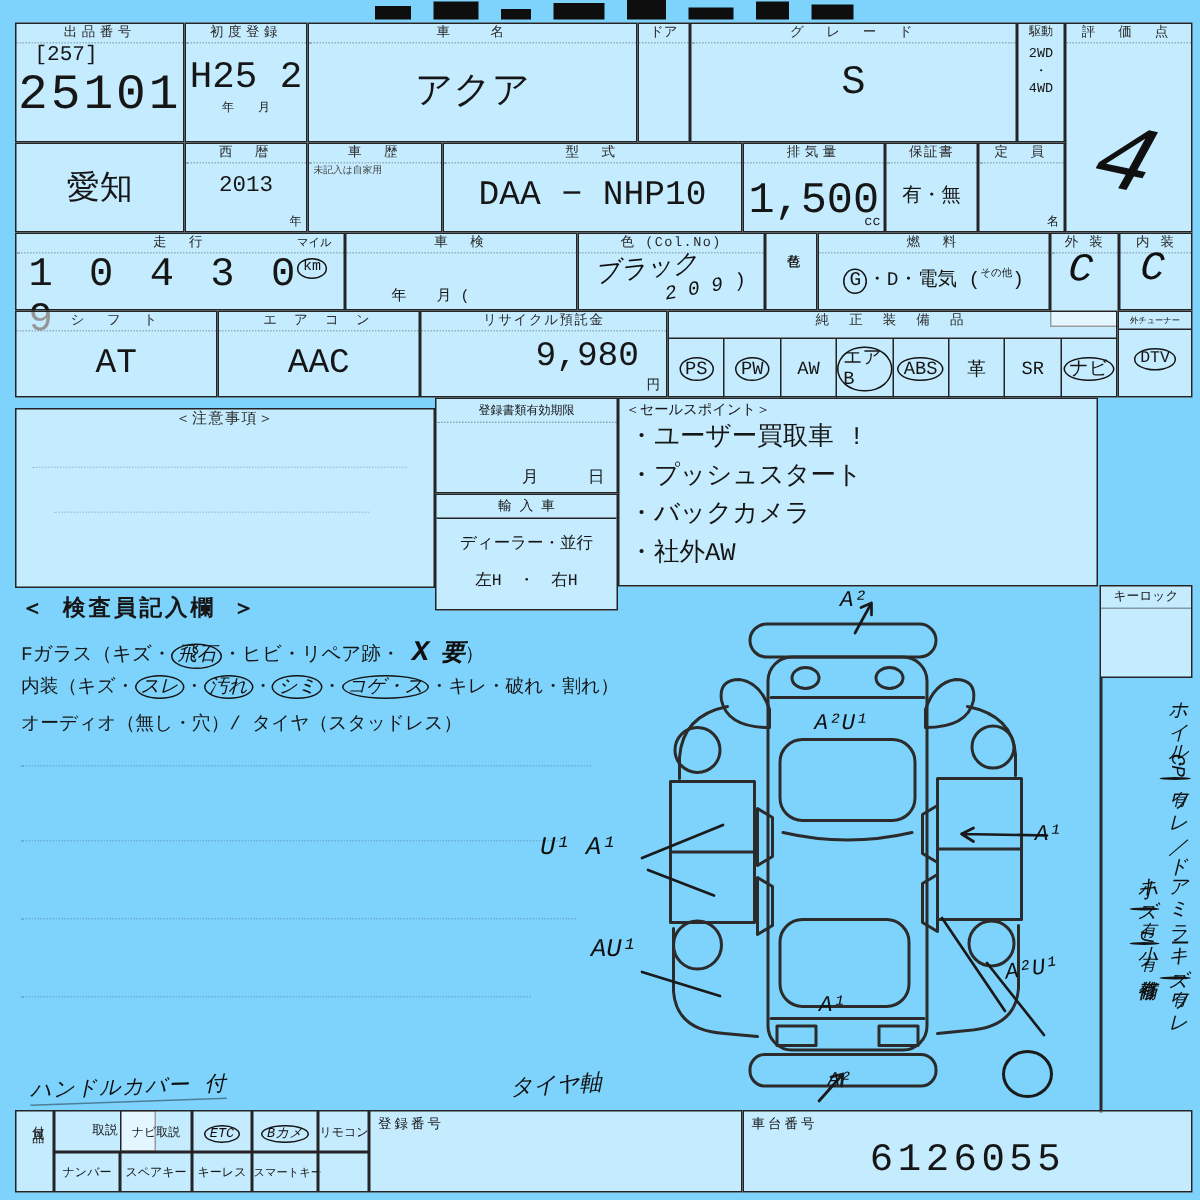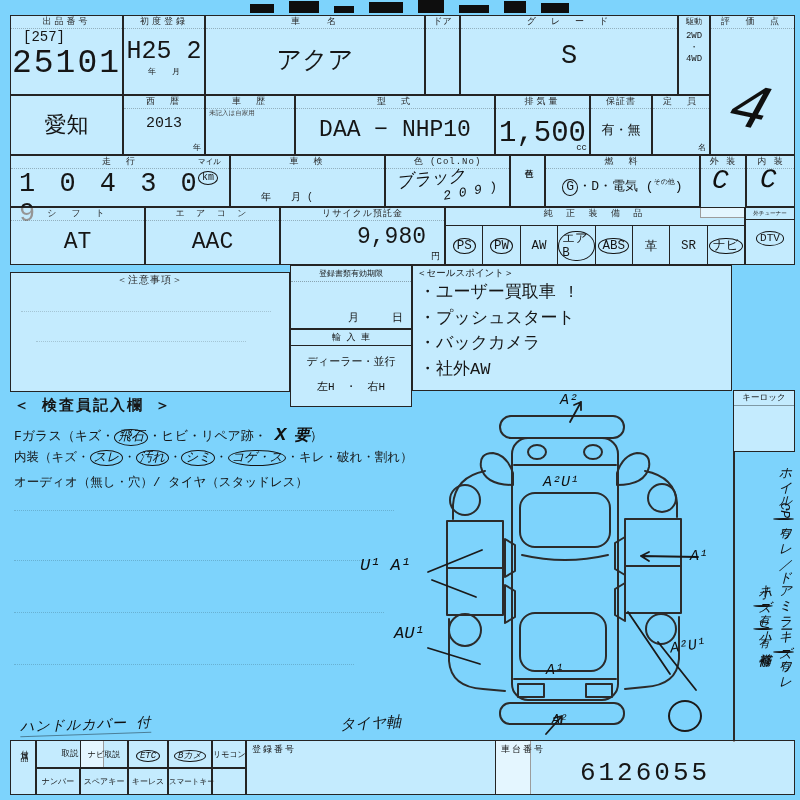--- a/index.html
+++ b/index.html
@@ -322,21 +322,21 @@
       <div class="val" style="font-size:8px;margin-top:7px;">スペアキー</div>
     </div>
   <div class="cell" style="left:128px;top:768px;width:40px;height:27px;">
       <div class="val" style="font-size:8px;margin-top:7px;">キーレス</div>
     </div>
   <div class="cell" style="left:168px;top:768px;width:44px;height:27px;">
       <div class="val" style="font-size:7.5px;margin-top:8px;">スマートキー</div>
     </div>
   <div class="cell" style="left:212px;top:768px;width:34px;height:27px;"></div>
 
-  <div class="cell" style="left:246px;top:740px;width:285px;height:55px;">
+  <div class="cell" style="left:246px;top:740px;width:249px;height:55px;">
     <div style="font-size:9px;padding:2px 0 0 5px;letter-spacing:2px;">登録番号</div>
   </div>
   <div class="cell" style="left:495px;top:740px;width:300px;height:55px;">
     <div style="font-size:9px;padding:2px 0 0 5px;letter-spacing:2px;">車台番号</div>
     <div class="val" style="font-size:26px;letter-spacing:3px;margin-top:2px;">6126055</div>
   </div>
 
 </div>
 
 </body></html>

